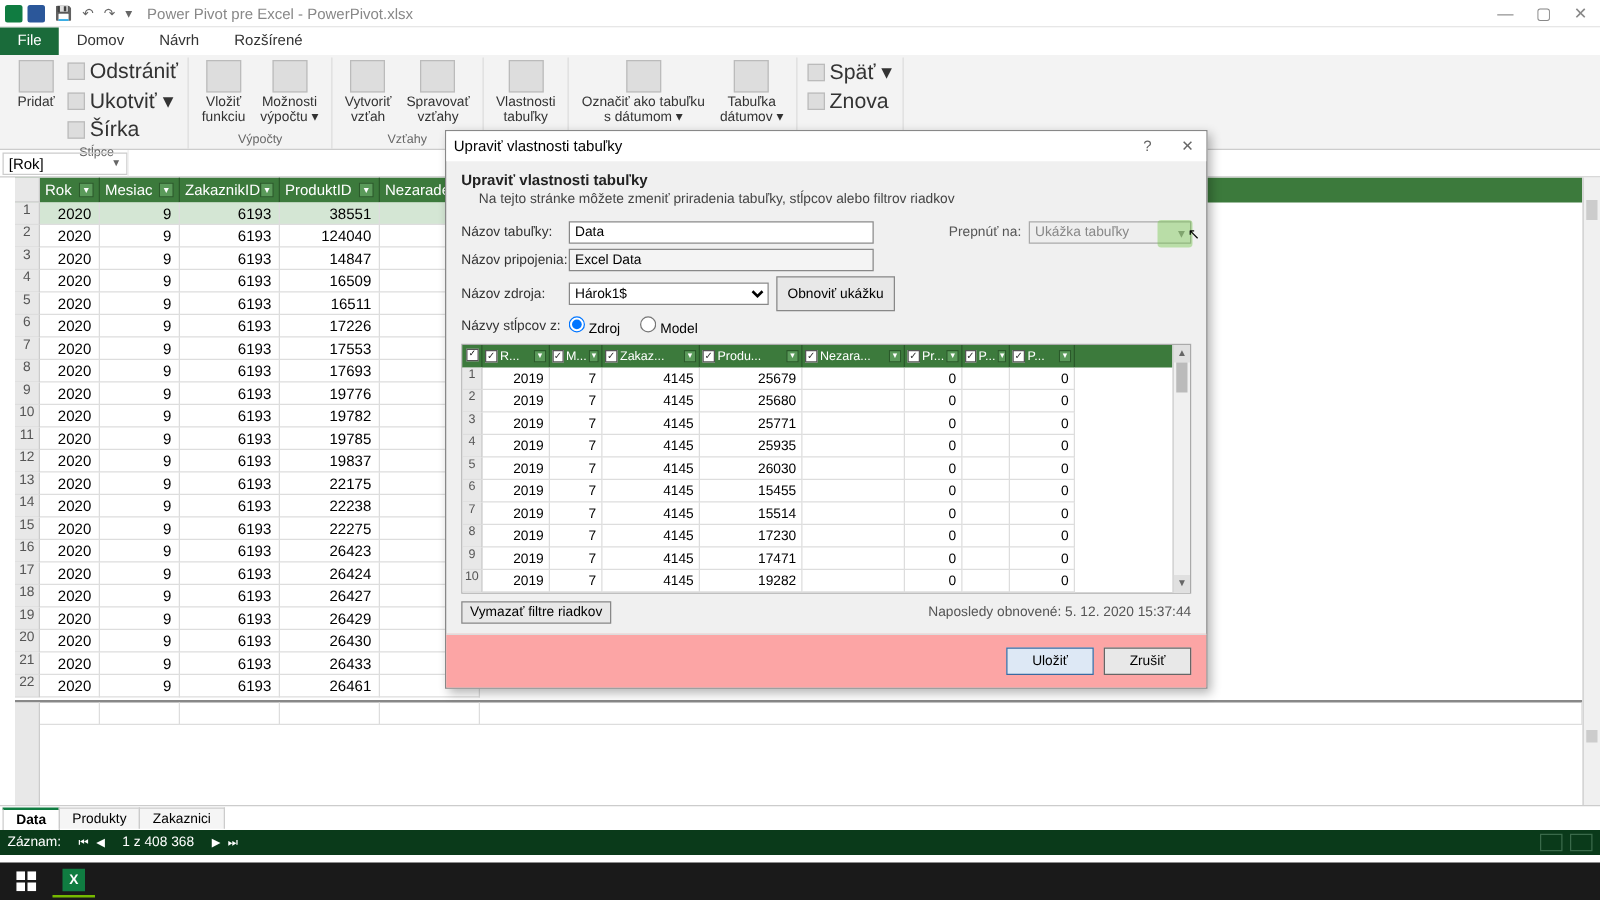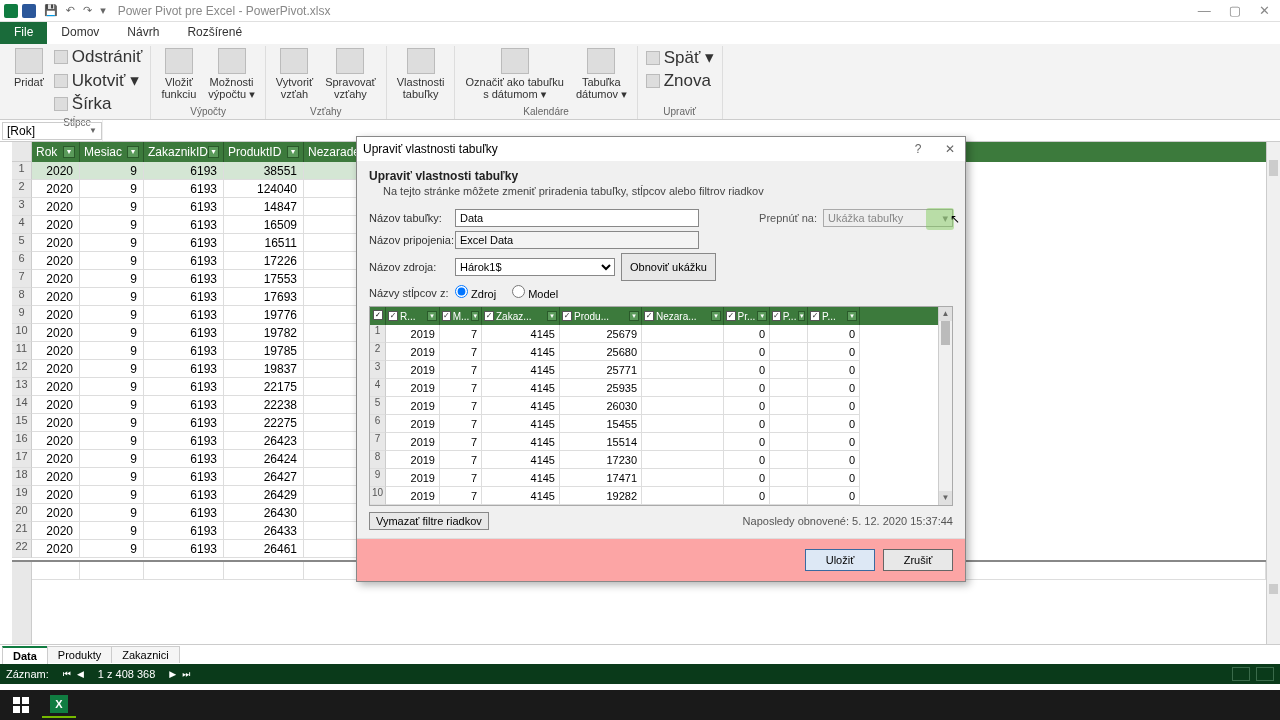--- a/index.html
+++ b/index.html
@@ -69,21 +69,21 @@
 .status-bar .viewbtn { width: 18px; height: 14px; border: 1px solid #3a6a4a; }
 
 
 .taskbar { position: absolute; bottom: 0; left: 0; right: 0; height: 30px; background: #1a1a1a; display: flex; align-items: center; padding-left: 4px; gap: 4px; }
 .taskbar .start { width: 34px; height: 26px; display: flex; align-items: center; justify-content: center; color: #fff;}
 .taskbar .start svg { width: 16px; height: 16px; }
 .taskbar .app { width: 34px; height: 26px; display:flex; align-items:center; justify-content:center; border-bottom: 2px solid #76b900;}
 .taskbar .app .xl { width: 18px; height: 18px; background: #107c41; color: #fff; font-size: 11px; font-weight: bold; text-align: center; line-height: 18px;}
 
 
-.dialog-back { position: absolute; left: 356px; top: 136px; width: 610px; background: #f0f0f0; border: 1px solid #888; box-shadow: 3px 3px 8px rgba(0,0,0,0.3); }
+.dialog-back { position: absolute; left: 356px; top: 104px; width: 610px; background: #f0f0f0; border: 1px solid #888; box-shadow: 3px 3px 8px rgba(0,0,0,0.3); }
 .dialog-title { height: 24px; display: flex; align-items: center; justify-content: space-between; padding: 0 6px; font-size: 12px; background: #fff; }
 .dialog-title .ctrls { display: flex; gap: 14px; color: #666; font-size: 12px; }
 .dialog-title .ctrls span { cursor: pointer; width: 18px; text-align: center;}
 .dialog-body { padding: 8px 12px; }
 .dialog-heading { font-size: 12px; font-weight: bold; color: #222; }
 .dialog-sub { font-size: 11px; color: #444; margin: 2px 0 12px 14px; }
 .dialog-form-row { display: flex; align-items: center; font-size: 11px; margin-bottom: 4px; }
 .dialog-form-row .lbl { width: 86px; text-align: left; color: #333; }
 .dialog-form-row input.txt { width: 244px; height: 18px; border: 1px solid #888; font-size: 11px; padding: 0 4px; background: #fff;}
 .dialog-form-row select.sel { width: 160px; height: 18px; border: 1px solid #888; font-size: 11px; background: #fff; }

